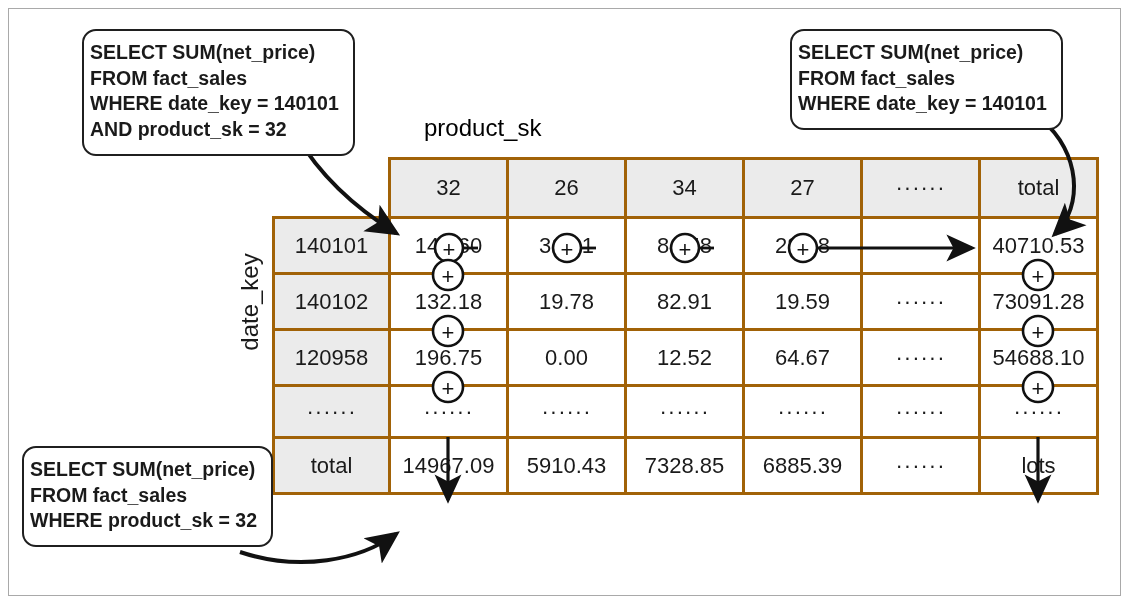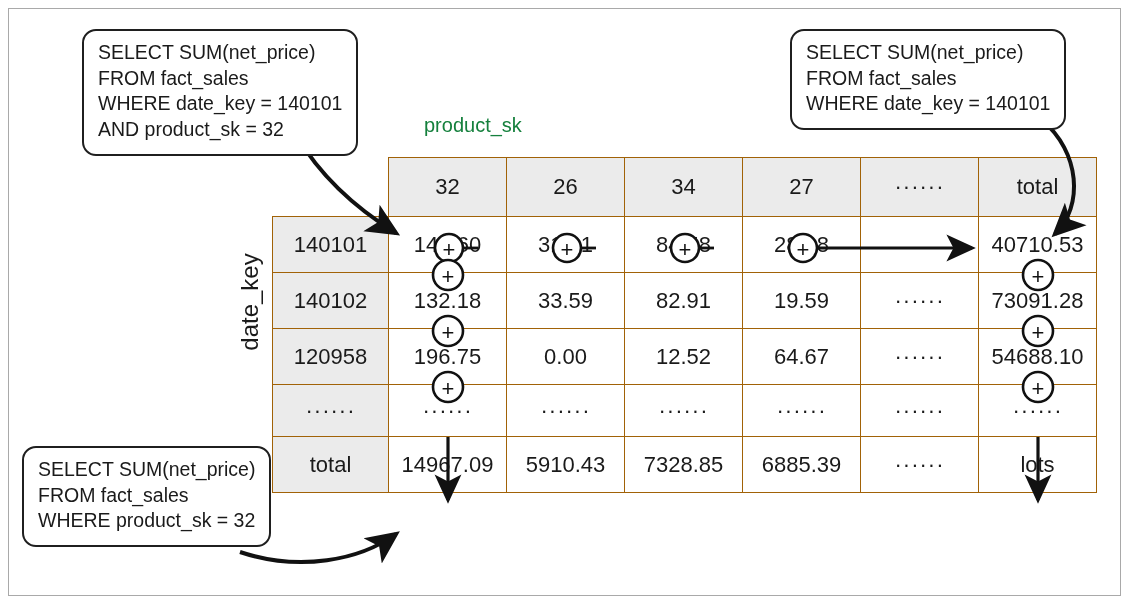--- a/index.html
+++ b/index.html
@@ -26,21 +26,21 @@
 
   
   #pivot-table {
     position: absolute;
     left: 272px; top: 157px;
     border-collapse: collapse;
     table-layout: fixed;
     background: #ffffff;
   }
   #pivot-table td, #pivot-table th {
-    border: 1px solid #a16207;
+    border: 3px solid #a16207;
     text-align: center;
     vertical-align: middle;
     font-weight: normal;
     font-size: 22px;
     color: #1a1a1a;
     padding: 0;
   }
   .rowhead-col { width: 116px; }
   .data-col    { width: 118px; }
   .total-col   { width: 118px; }
@@ -53,46 +53,47 @@
 
   .corner-cell { background: #ffffff !important; border-top: none !important;
                  border-left: none !important; border-bottom: none !important; }
 
   .dots { letter-spacing: 1px; font-size: 22px; color: #1a1a1a; }
 
   
   #col-axis-label {
     position: absolute;
     left: 424px; top: 114px;
-    font-size: 20px; color: #15803d;
+    font-size: 24px; color: #000000;
     white-space: nowrap;
   }
   #row-axis-label {
     position: absolute;
     left: 180px; top: 288px;
     width: 140px;
     text-align: center;
     font-size: 24px; color: #1a1a1a;
     transform: rotate(-90deg);
     transform-origin: center center;
     white-space: nowrap;
   }
 
   
   .callout {
     position: absolute;
     background: #ffffff;
     border: 2.5px solid #1f1f1f;
     border-radius: 14px;
-    padding: 9px 14px 11px 14px;
+    padding: 9px 14px 11px 6px;
     font-size: 19.5px;
     line-height: 1.32;
     color: #1a1a1a;
     white-space: nowrap;
     z-index: 6;
+    font-weight: bold;
   }
   #callout-cell  { left: 82px;  top: 29px;  }
   #callout-row   { left: 790px; top: 29px;  }
   #callout-col   { left: 22px;  top: 446px; }
 
   
   #arrow-layer, #plus-layer {
     position: absolute; left: 0; top: 0;
     width: 1134px; height: 606px;
     pointer-events: none;
@@ -167,21 +168,21 @@
         <td>149.60</td>
         <td>31.01</td>
         <td>84.58</td>
         <td>28.18</td>
         <td></td>
         <td>40710.53</td>
       </tr>
       <tr class="data-row">
         <td class="rowhead">140102</td>
         <td>132.18</td>
-        <td>33.59</td>
+        <td>19.78</td>
         <td>82.91</td>
         <td>19.59</td>
         <td><span class="dots">······</span></td>
         <td>73091.28</td>
       </tr>
       <tr class="data-row">
         <td class="rowhead">120958</td>
         <td>196.75</td>
         <td>0.00</td>
         <td>12.52</td>

